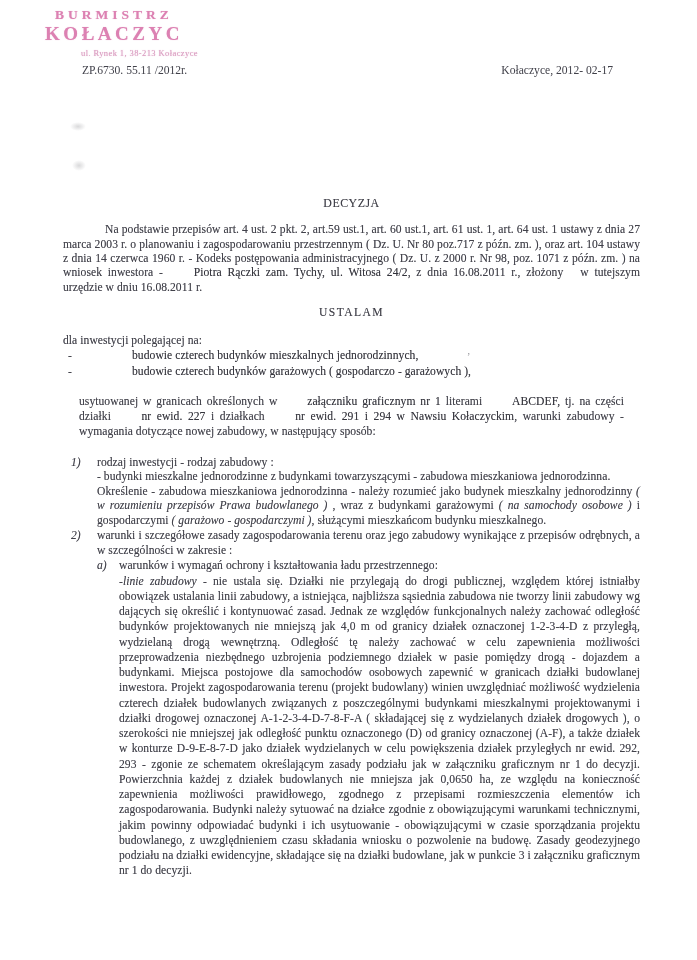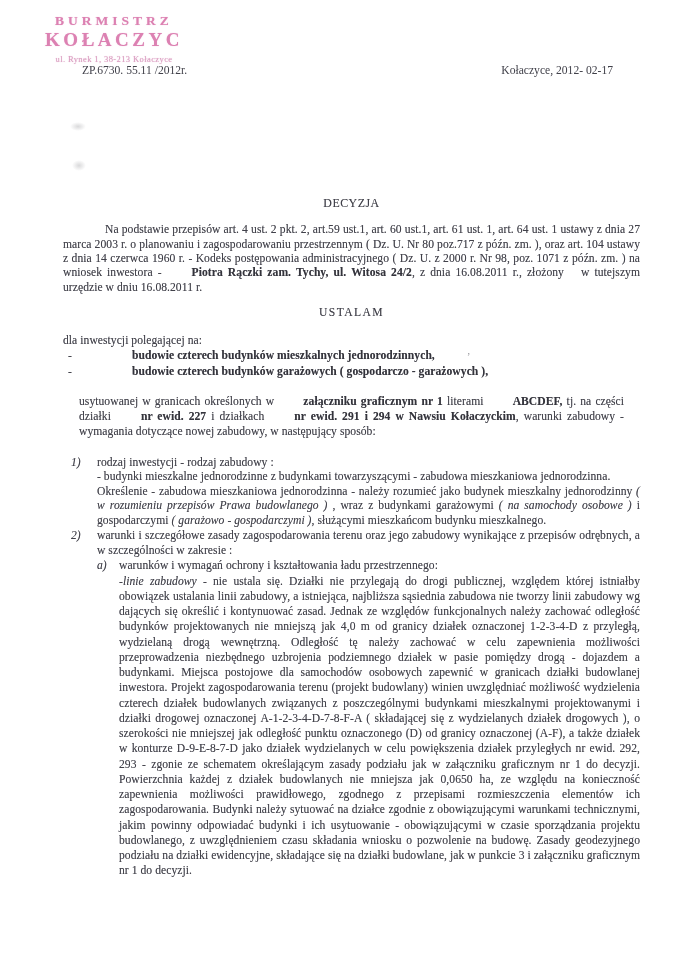--- a/index.html
+++ b/index.html
@@ -6,27 +6,27 @@
   .page {
     position:relative; width:697px; height:960px; margin:0 auto;
     background:#ffffff; overflow:hidden;
     font-family:"Liberation Serif", serif;
     color:#41414a;
   }
   .page * { box-sizing:border-box; }
 
   
   .stamp {
-    position:absolute; top:13px; left:30px; width:168px; text-align:center;
+    position:absolute; top:7px; left:30px; width:168px; text-align:center;
     color:#dc81b2; text-shadow:0 0 1px rgba(221,135,180,.55);
     user-select:none;
   }
   .stamp-l1 { font-size:13.5px; font-weight:700; letter-spacing:4px; }
   .stamp-l2 { font-size:19px; font-weight:700; letter-spacing:3.5px; margin-top:0px; }
-  .stamp-l3 { font-size:8.5px; color:#d99ec1; letter-spacing:0.4px; margin-top:3px; font-weight:400; }
+  .stamp-l3 { font-size:8.5px; color:#d99ec1; letter-spacing:0.4px; margin-top:3px; font-weight:400;text-align:right; }
 
   
   .refrow {
     position:absolute; top:64px; left:82px; right:84px;
     display:flex; justify-content:space-between;
     font-size:11.6px; line-height:14px;gap:20px;
   }
 
   
   .smudge {
@@ -40,21 +40,21 @@
     font-size:10px; color:#8a8a90;
   }
 
   
   .content {
     position:absolute; top:196px; left:63px; width:577px;
     font-size:11.6px; line-height:14.4px;
     letter-spacing:0.05px;
     text-shadow:0 0 0.4px rgba(65,65,74,.45);
   }
-  b, .bold { font-weight:700; color:#34343c;padding-left:25px; }
+  b, .bold { font-weight:400; color:#34343c;padding-left:25px; }
   i, .it { font-style:italic; }
 
   .title { text-align:center; font-size:11.9px; line-height:14.2px; letter-spacing:0.5px; }
 
   .legal { margin-top:13px; text-align:justify; text-indent:42px; }
   .legal .sp { display:inline-block; width:17px; }
 
   .ustalam { text-align:center; margin-top:11px; letter-spacing:1.4px; }
 
   .inv-intro { margin-top:13px; }

